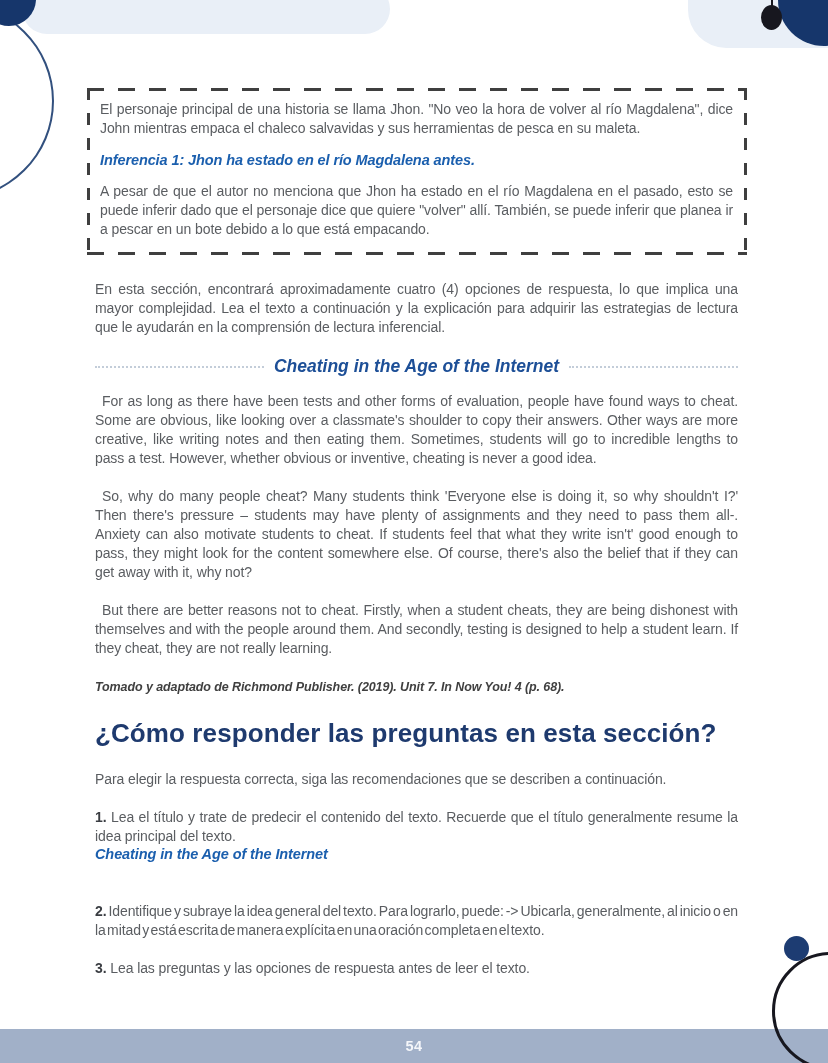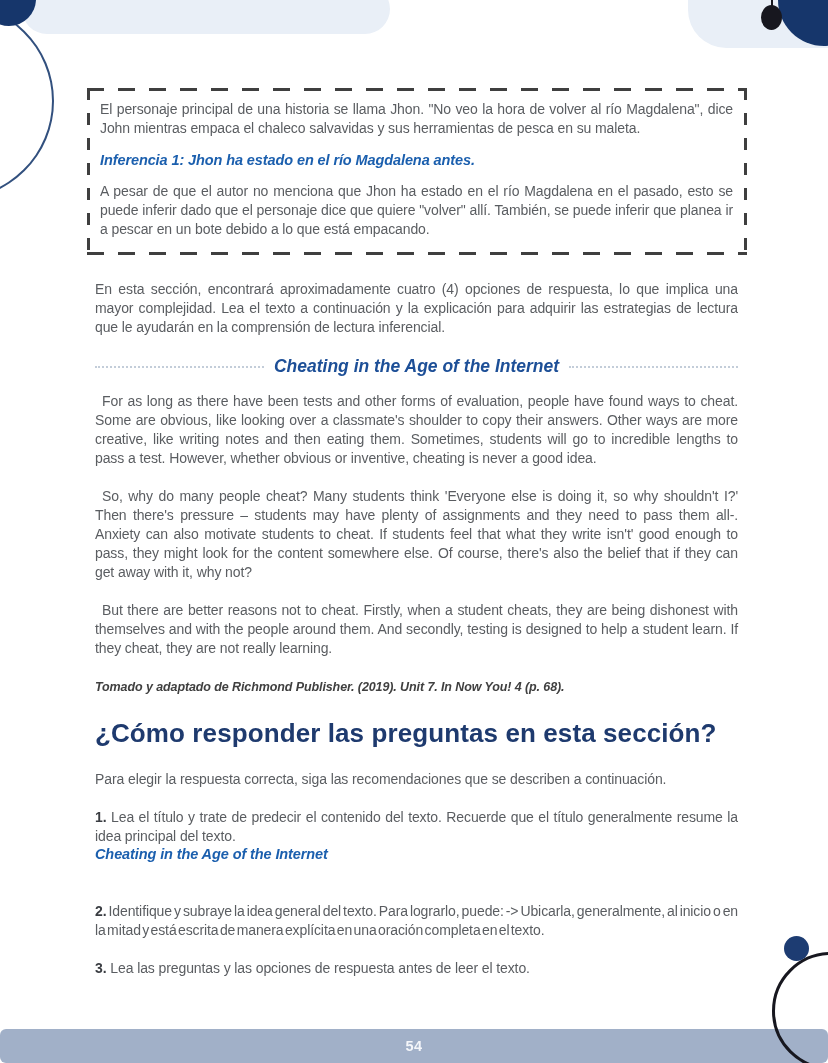--- a/index.html
+++ b/index.html
@@ -51,21 +51,21 @@
   }
   .br-dot {
     left: 784px; top: 936px; width: 25px; height: 25px;
     border-radius: 50%; background: #1d3c72; z-index: 4;
   }
 
   
   .footer-bar {
     position: absolute; left: 0; bottom: 0; width: 100%; height: 34px;
     background: #a1b0c8; z-index: 2;
-    display: flex; align-items: center; justify-content: center; border-radius: 6px;
+    display: flex; align-items: center; justify-content: center;
   }
   .page-number {
     color: #f4f6fa; font-size: 14.5px; font-weight: bold; letter-spacing: 0.5px;
   }
 
   
   .content {
     position: absolute; left: 95px; top: 88px; width: 643px; z-index: 1;
   }
   .body-text {

